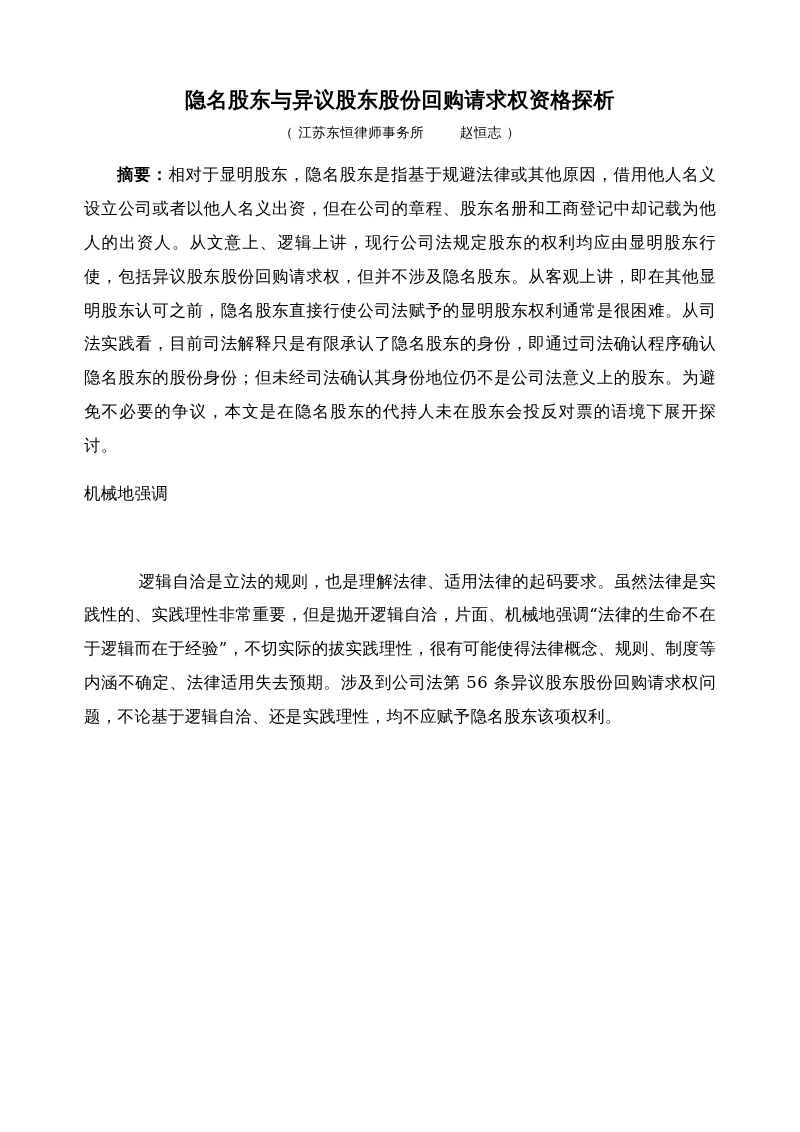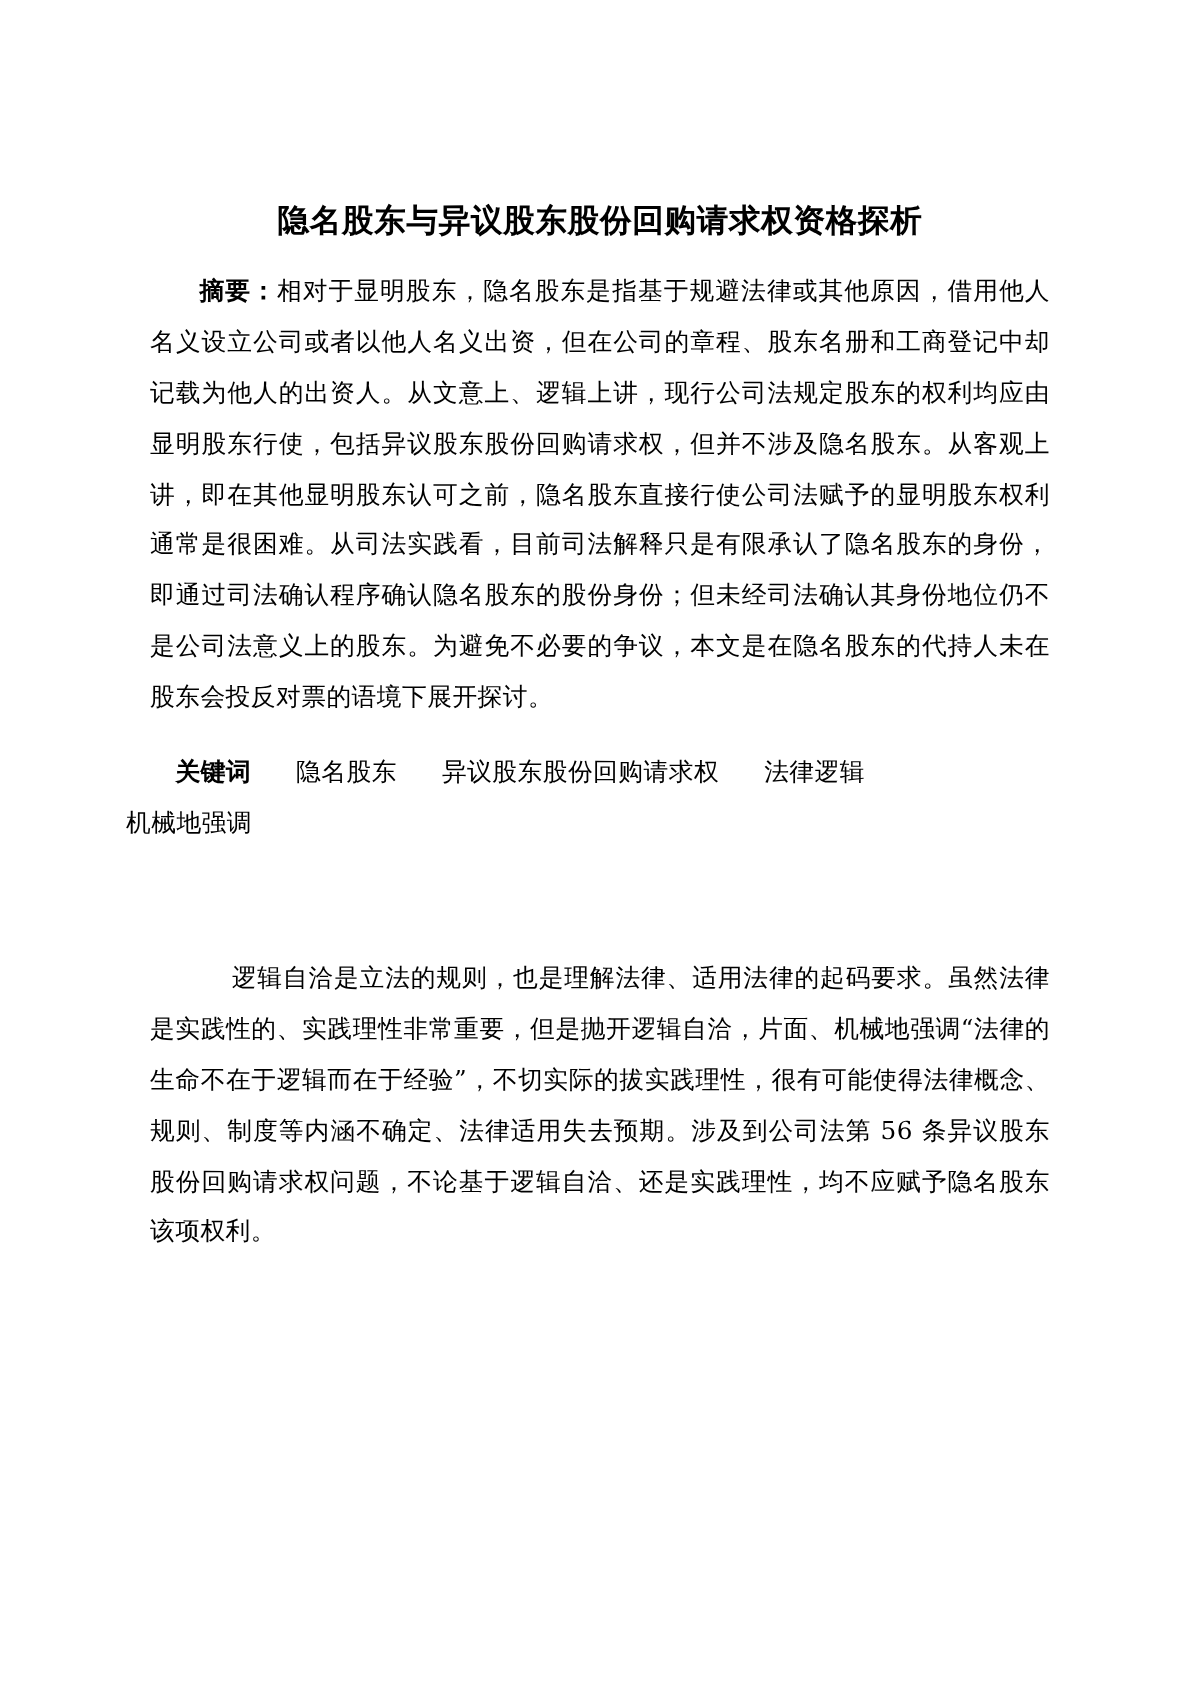--- a/index.html
+++ b/index.html
@@ -12,21 +12,21 @@
     height: 1132px;
     font-family: "DejaVu Serif", "Liberation Serif", serif;
     color: #000000;
     overflow: hidden;
   }
   .page {
     position: relative;
     width: 800px;
     height: 1132px;
     box-sizing: border-box;
-    padding: 116px 84px 40px 84px;
+    padding: 69px 84px 40px 84px;
     border-radius: 19px;
   }
   .doc-title {
     font-size: 21px;
     font-weight: bold;
     text-align: center;
     letter-spacing: 0.5px;
     line-height: 1.4;
     margin: 16px 0 0 0;
   }
@@ -41,21 +41,21 @@
     width: 26px;
   }
   .body-block {
     margin-top: 16px;
   }
   p.para {
     font-size: 16.5px;
     line-height: 2.05;
     text-align: justify;
     text-justify: inter-ideograph;
-    margin: 16px;
+    margin: 0;
     letter-spacing: 0.3px;
   }
   p.indent2 {
     text-indent: 2em;
   }
   .lead {
     font-weight: bold;
   }
   .kw-block {
     margin-top: 14px;
@@ -83,27 +83,33 @@
     text-indent: 3.3em;
   }
 </style>
 </head>
 <body>
 
 <div class="page">
 
   <h1 class="doc-title">隐名股东与异议股东股份回购请求权资格探析</h1>
 
+  <div class="doc-subtitle">
+    <span>（</span>
+    <span>江苏东恒律师事务所</span>
+    <span class="gap"></span>
+    <span>赵恒志</span>
+    <span>）</span>
+  </div>
 
   <div class="body-block">
     <p class="para indent2"><span class="lead">摘要</span><span class="lead">：</span><span>相对于显明股东，隐名股东是指基于规避法律或其他原因，借用他人名义设立公司或者以他人名义出资，但在公司的章程、股东名册和工商登记中却记载为他人的出资人。从文意上、逻辑上讲，现行公司法规定股东的权利均应由显明股东行使，包括异议股东股份回购请求权，但并不涉及隐名股东。从客观上讲，即在其他显明股东认可之前，隐名股东直接行使公司法赋予的显明股东权利通常是很困难。从司法实践看，目前司法解释只是有限承认了隐名股东的身份，即通过司法确认程序确认隐名股东的股份身份；但未经司法确认其身份地位仍不是公司法意义上的股东。为避免不必要的争议，本文是在隐名股东的代持人未在股东会投反对票的语境下展开探讨。</span></p>
   </div>
 
   <div class="kw-block">
-    <p class="kw-line first"><span class="kw-label">关键词</span><span class="kw-sep-wide"></span><span>隐名股东</span><span class="kw-sep-wide"></span><span>异议股东股份回购请求权</span><span class="kw-sep-wide"></span><span>法律逻辑</span></p>
     <p class="kw-line"><span>机械地强调</span></p>
   </div>
 
   <div class="spacer"></div>
 
   <div>
     <p class="para indent3">逻辑自洽是立法的规则，也是理解法律、适用法律的起码要求。虽然法律是实践性的、实践理性非常重要，但是抛开逻辑自洽，片面、机械地强调“法律的生命不在于逻辑而在于经验”，不切实际的拔实践理性，很有可能使得法律概念、规则、制度等内涵不确定、法律适用失去预期。涉及到公司法第 56 条异议股东股份回购请求权问题，不论基于逻辑自洽、还是实践理性，均不应赋予隐名股东该项权利。</p>
   </div>
 
 </div>

